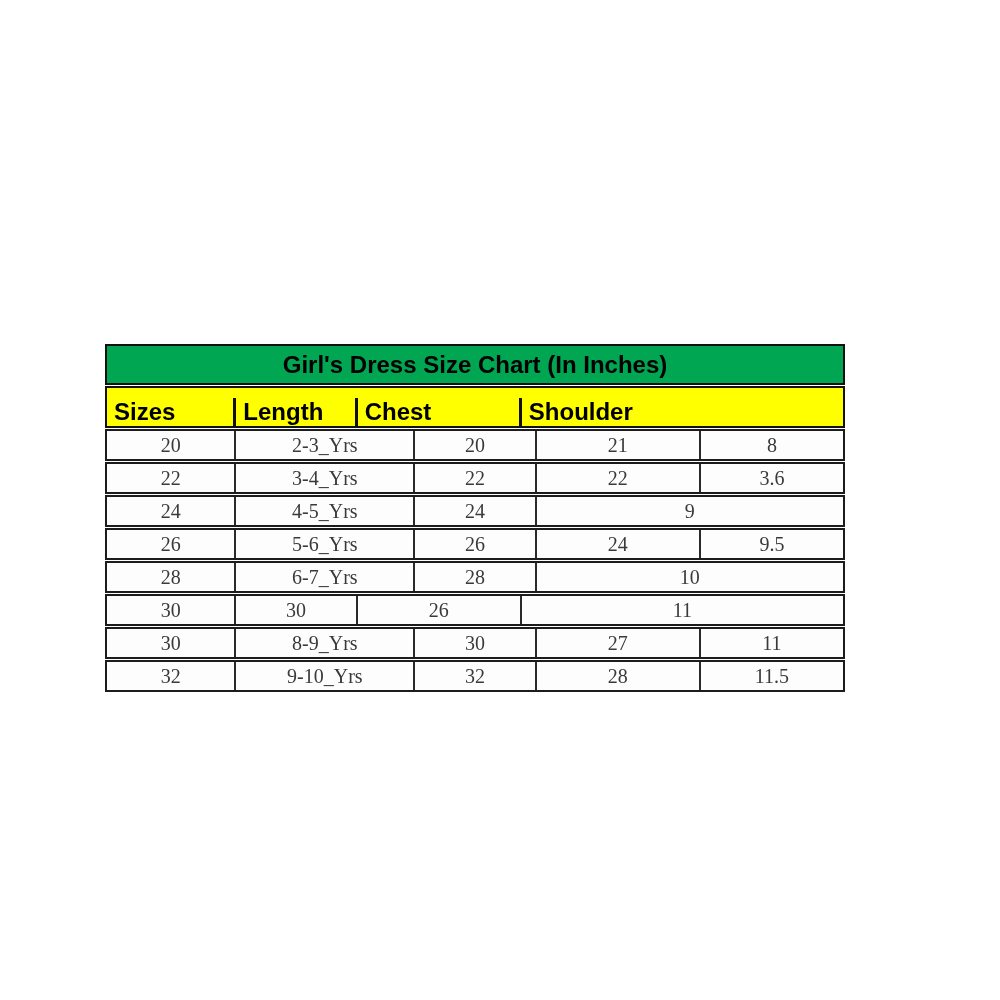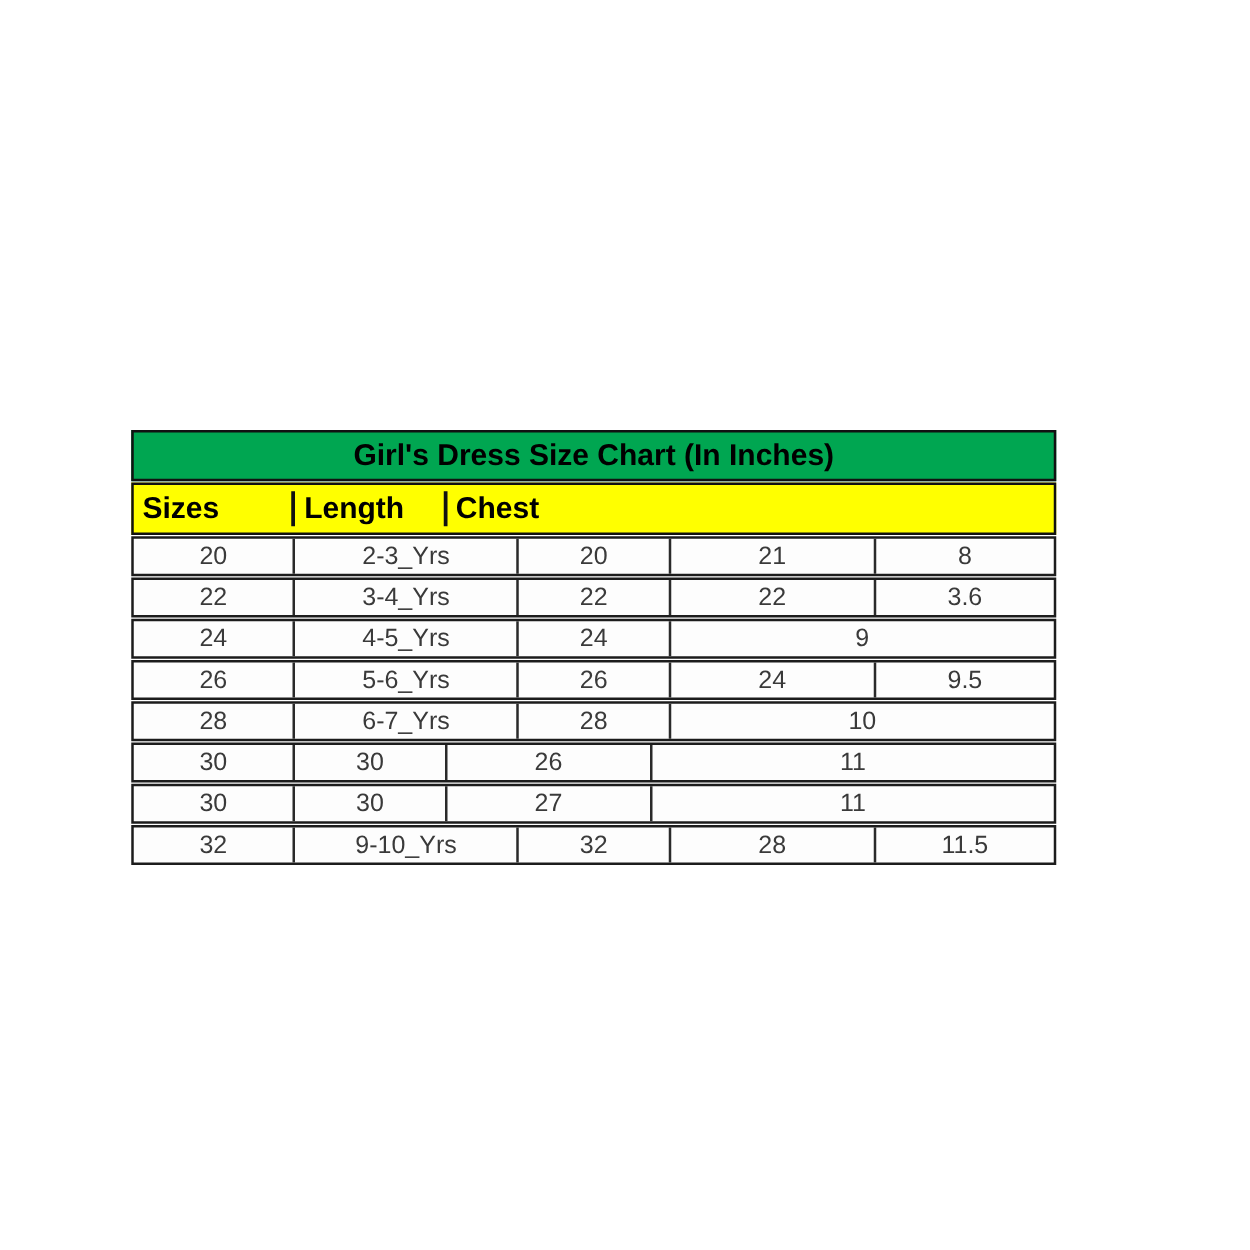--- a/index.html
+++ b/index.html
@@ -34,21 +34,21 @@
     color: #000000;
     letter-spacing: 0px;
   }
   .header-row {
     box-sizing: border-box;
     margin-top: 1px;
     height: 42px;
     background: #ffff00;
     border: 2px solid #111111;
     display: flex;
-    align-items: center;
+    align-items: flex-end;
   }
   .header-cell {
     box-sizing: border-box;
     display: flex;
     align-items: center;
     padding-left: 7px;
     font-size: 24px;
     font-weight: 700;
     color: #000000;
     border-right: 3px solid #111111;
@@ -57,20 +57,21 @@
     border-right: none;
   }
   .data-row {
     box-sizing: border-box;
     margin-top: 1px;
     height: 32px;
     background: #fdfdfd;
     border: 2px solid #1c1c1c;
     display: flex;
     align-items: stretch;
+    font-family: Liberation Serif, serif;
   }
   .data-cell {
     box-sizing: border-box;
     display: flex;
     align-items: center;
     justify-content: center;
     font-size: 20px;
     font-weight: 400;
     color: #3a3a3a;
     border-right: 2px solid #2a2a2a;
@@ -91,20 +92,21 @@
   <div class="size-table">
 
     <div class="title-row">
       <span>Girl's Dress Size Chart (In Inches)</span>
     </div>
 
     <div class="header-row">
       <div class="header-cell col-0">Sizes</div>
       <div class="header-cell col-2">Length</div>
       <div class="header-cell col-3">Chest</div>
+      <div class="header-cell col-4">Shoulder</div>
     </div>
 
     <div id="rows-container">
       <div class="data-row">
         <div class="data-cell col-0">20</div>
         <div class="data-cell col-1">2-3_Yrs</div>
         <div class="data-cell col-2">20</div>
         <div class="data-cell col-3">21</div>
         <div class="data-cell col-4">8</div>
       </div>
@@ -141,20 +143,21 @@
 
       <div class="data-row">
         <div class="data-cell col-0">30</div>
         <div class="data-cell col-2">30</div>
         <div class="data-cell col-3">26</div>
         <div class="data-cell col-4">11</div>
       </div>
 
       <div class="data-row">
         <div class="data-cell col-0">30</div>
+        <div class="data-cell col-1">8-9_Yrs</div>
         <div class="data-cell col-2">30</div>
         <div class="data-cell col-3">27</div>
         <div class="data-cell col-4">11</div>
       </div>
 
       <div class="data-row">
         <div class="data-cell col-0">32</div>
         <div class="data-cell col-1">9-10_Yrs</div>
         <div class="data-cell col-2">32</div>
         <div class="data-cell col-3">28</div>

